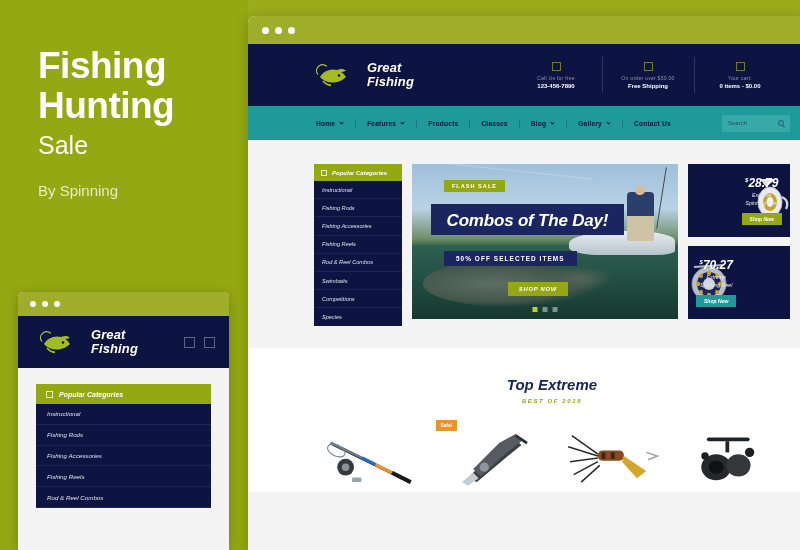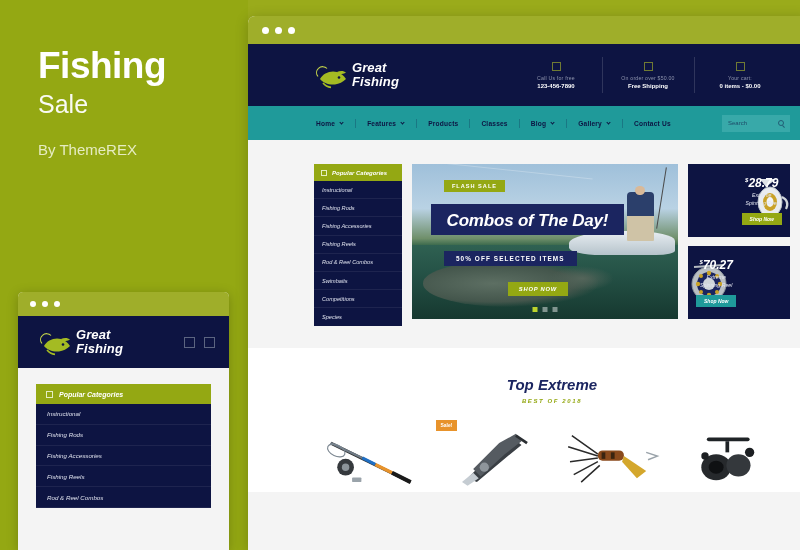--- a/index.html
+++ b/index.html
@@ -41,21 +41,21 @@
   }
   .desktop .win-bar { height: 28px; padding-left: 14px; }
   .desktop .dot { width: 7px; height: 7px; }
 
   .site { background: #f4f4f4; }
 
   .topbar {
     background: #0d1442; height: 62px; display: flex; align-items: center;
     padding: 0 22px 0 66px;
   }
-  .logo { display: flex; align-items: flex-end; gap: 4px; }
+  .logo { display: flex; align-items: flex-start; gap: 19px; }
   .logo-mark { width: 34px; height: 26px; flex: 0 0 auto; }
   .logo-text { color: #ffffff; font-weight: bold; font-style: italic;
     font-size: 13px; line-height: 1.05; letter-spacing: .1px; }
 
   .info-group { display: flex; align-items: center; margin-left: auto; }
   .info-col {
     text-align: center; padding: 0 18px; position: relative;
     min-width: 92px;
   }
   .info-col + .info-col::before {
@@ -264,23 +264,24 @@
     font-size: 6.2px; font-style: italic; color: #dfe2ee; padding: 6.4px 11px;
     border-bottom: 1px solid rgba(255,255,255,.07); cursor: pointer;
   }
 </style>
 </head>
 <body>
 
 <div class="promo">
   <div class="promo-title">
     <div>Fishing</div>
+    <div>Hunting</div>
   </div>
   <div class="promo-sub">Sale</div>
-  <div class="promo-by">By ThemeREX</div>
+  <div class="promo-by">By Spinning</div>
 </div>
 
 <div class="desktop">
 
   <div class="win-bar">
     <div class="dots">
       <span class="dot"></span>
       <span class="dot"></span>
       <span class="dot"></span>
     </div>

